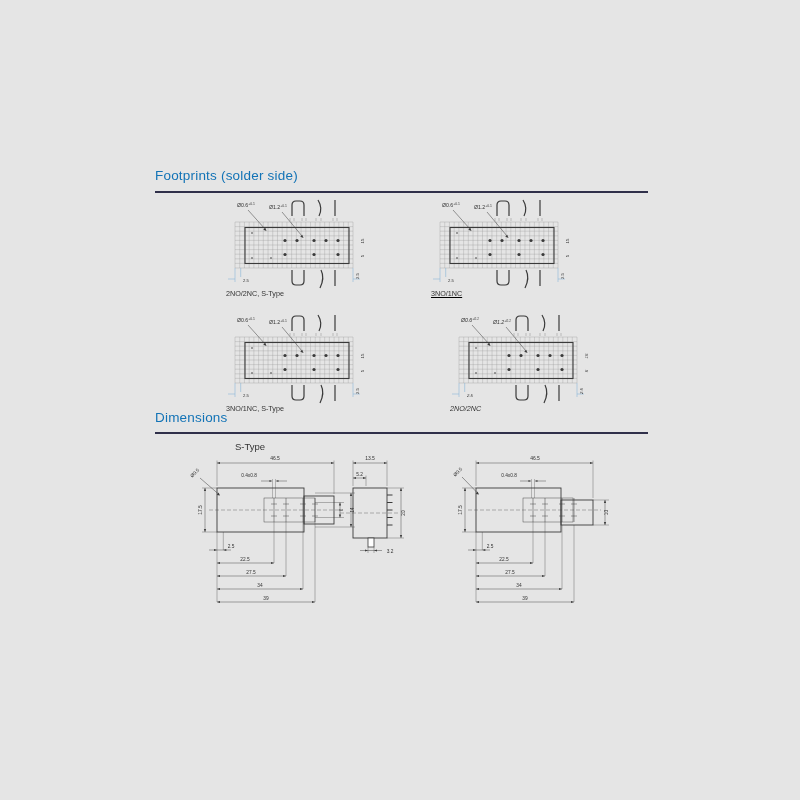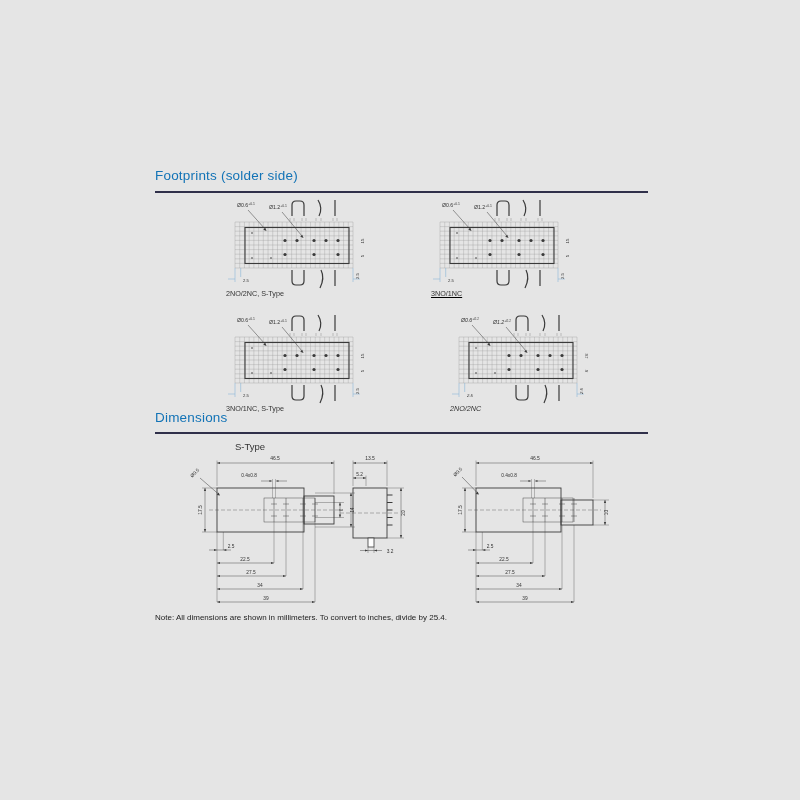--- a/index.html
+++ b/index.html
@@ -559,15 +559,14 @@
         <polygon points="23,139 26,137.9 26,140.1" fill="#3a3a3a"></polygon>
         <polygon points="109,139 106,137.9 106,140.1" fill="#3a3a3a"></polygon>
         <text x="66" y="137" font-size="4.8" fill="#333333" text-anchor="middle" font-family="Liberation Sans, sans-serif">34</text>
         <line x1="23" y1="152" x2="121" y2="152" stroke="#3a3a3a" stroke-width="0.45"></line>
         <polygon points="23,152 26,150.9 26,153.1" fill="#3a3a3a"></polygon>
         <polygon points="121,152 118,150.9 118,153.1" fill="#3a3a3a"></polygon>
         <text x="72" y="150" font-size="4.8" fill="#333333" text-anchor="middle" font-family="Liberation Sans, sans-serif">39</text>
       </svg>
     </div>
 
-  <p class="note" style="top:613px;">Note: All dimensions are shown in millimeters. To convert to inches, divide by 25.4.</p>
 
 </div>
 
 </body></html>

